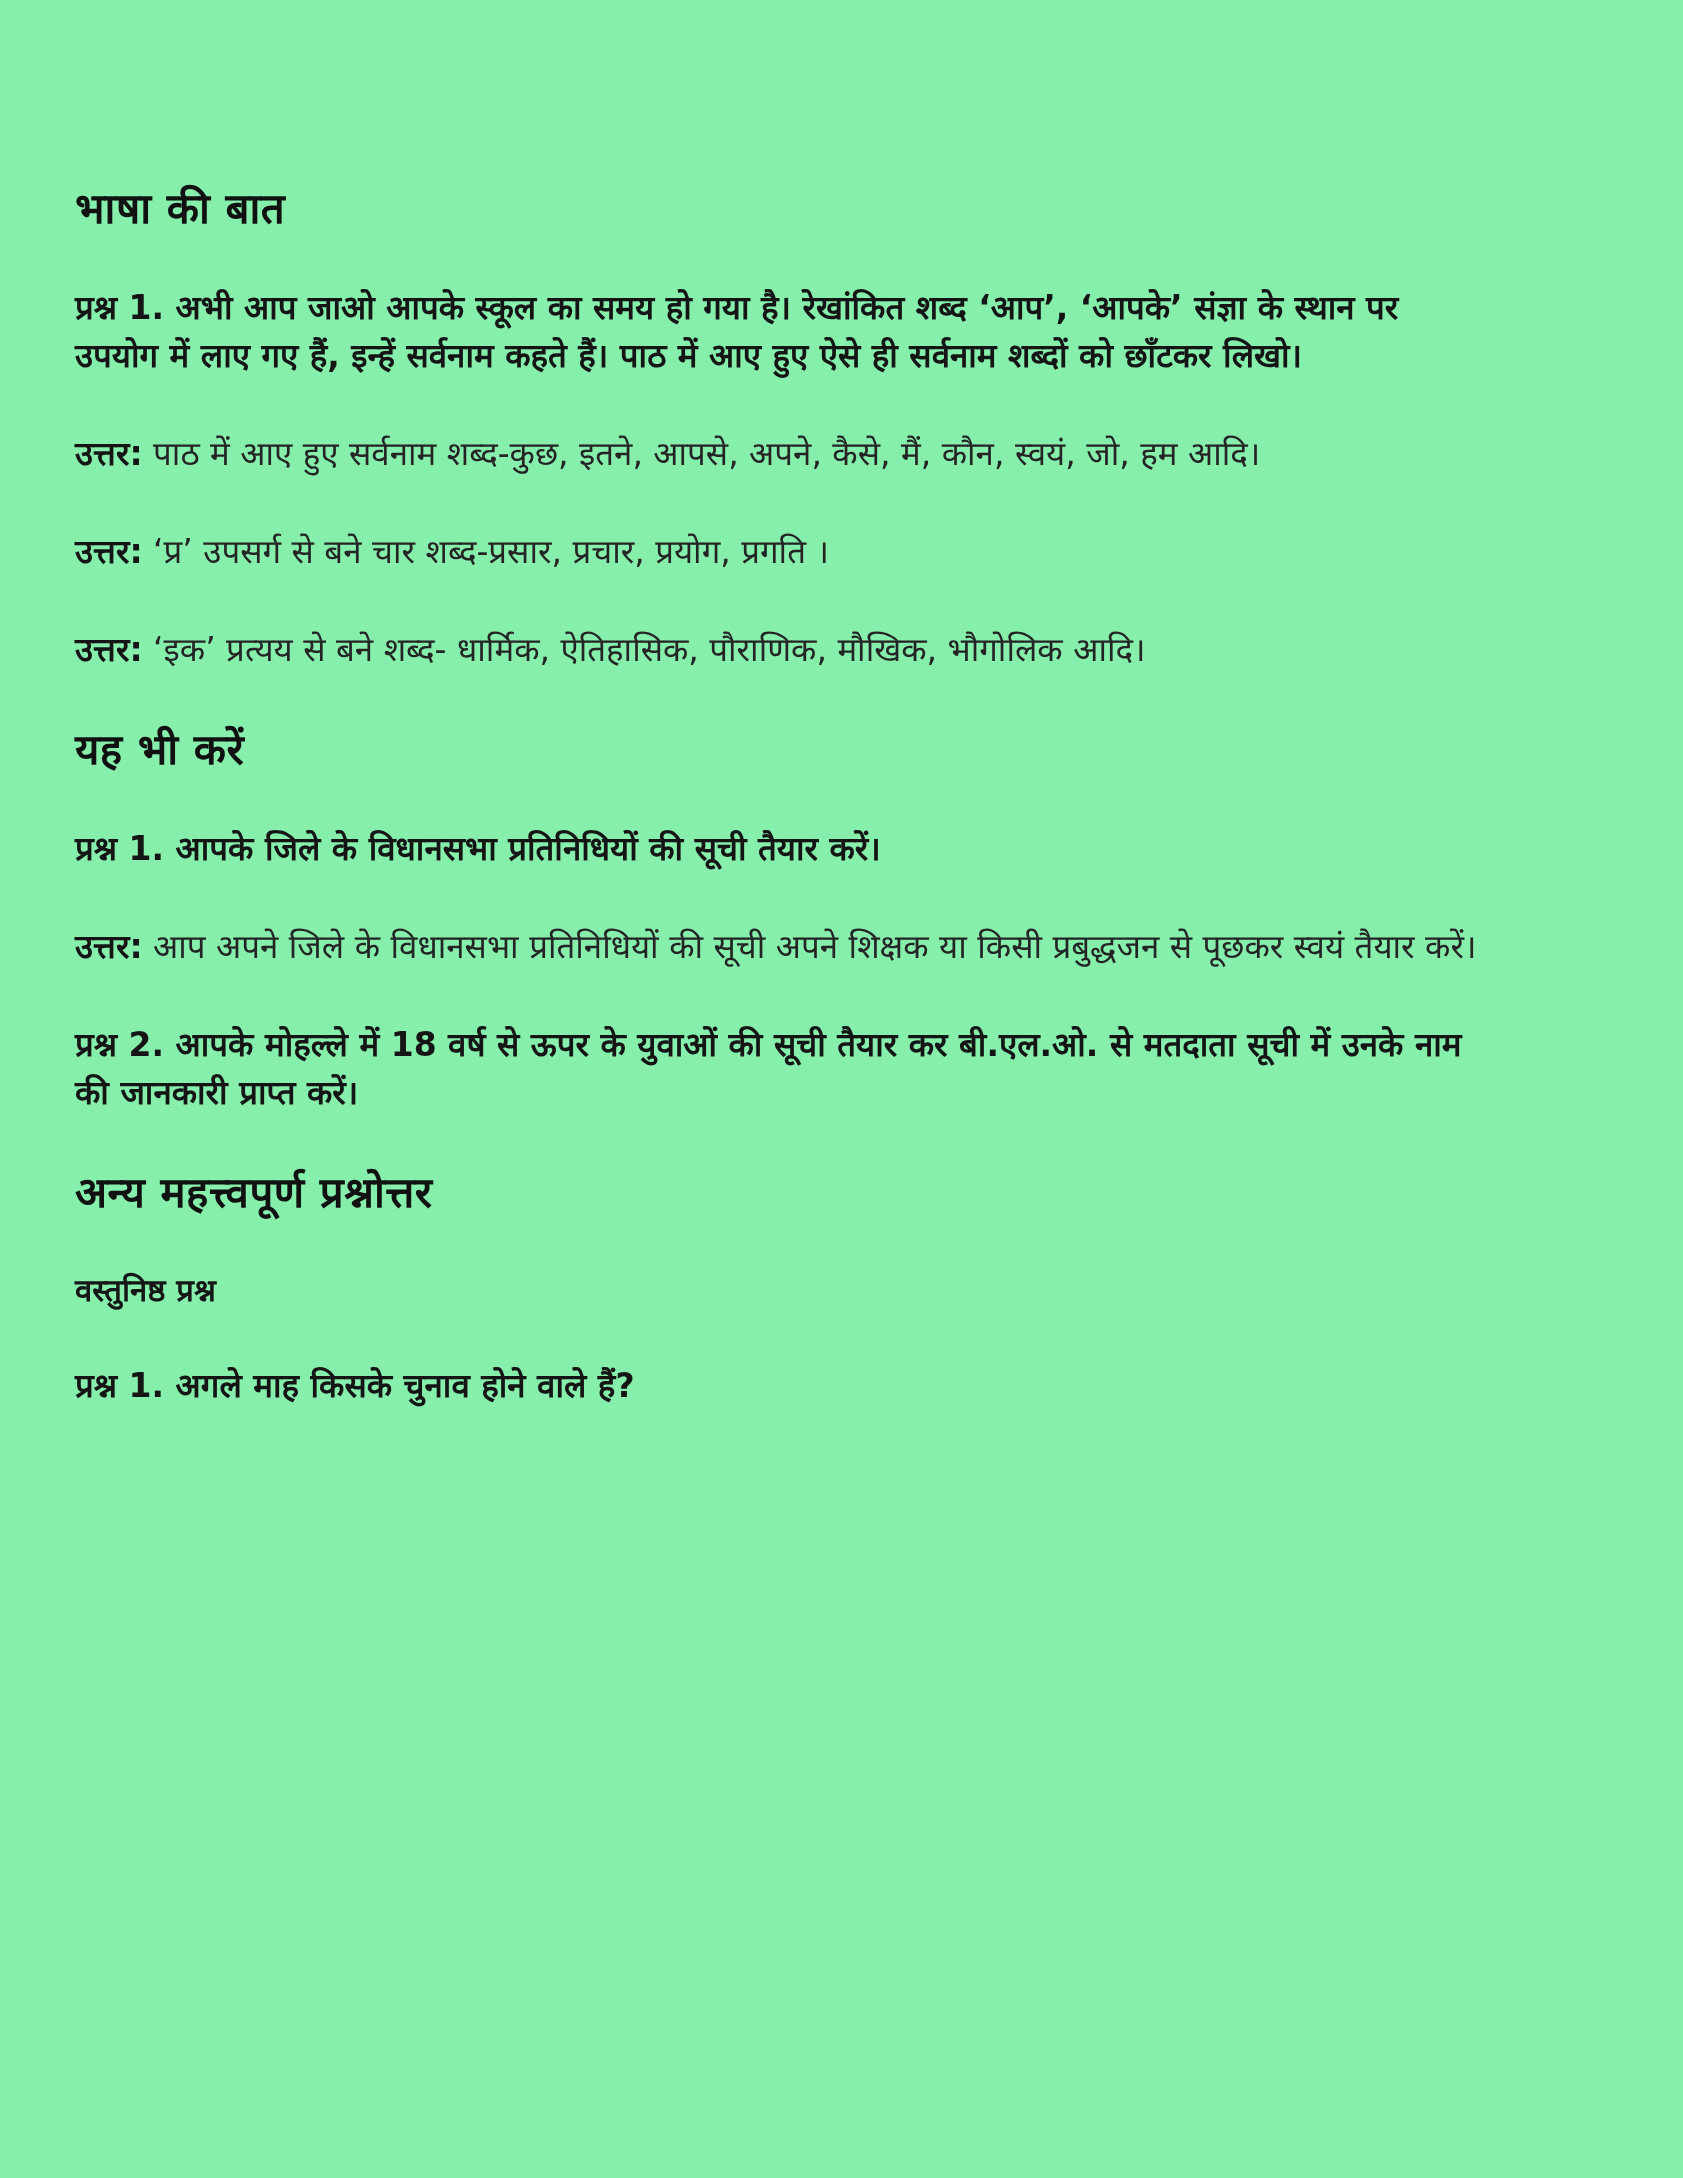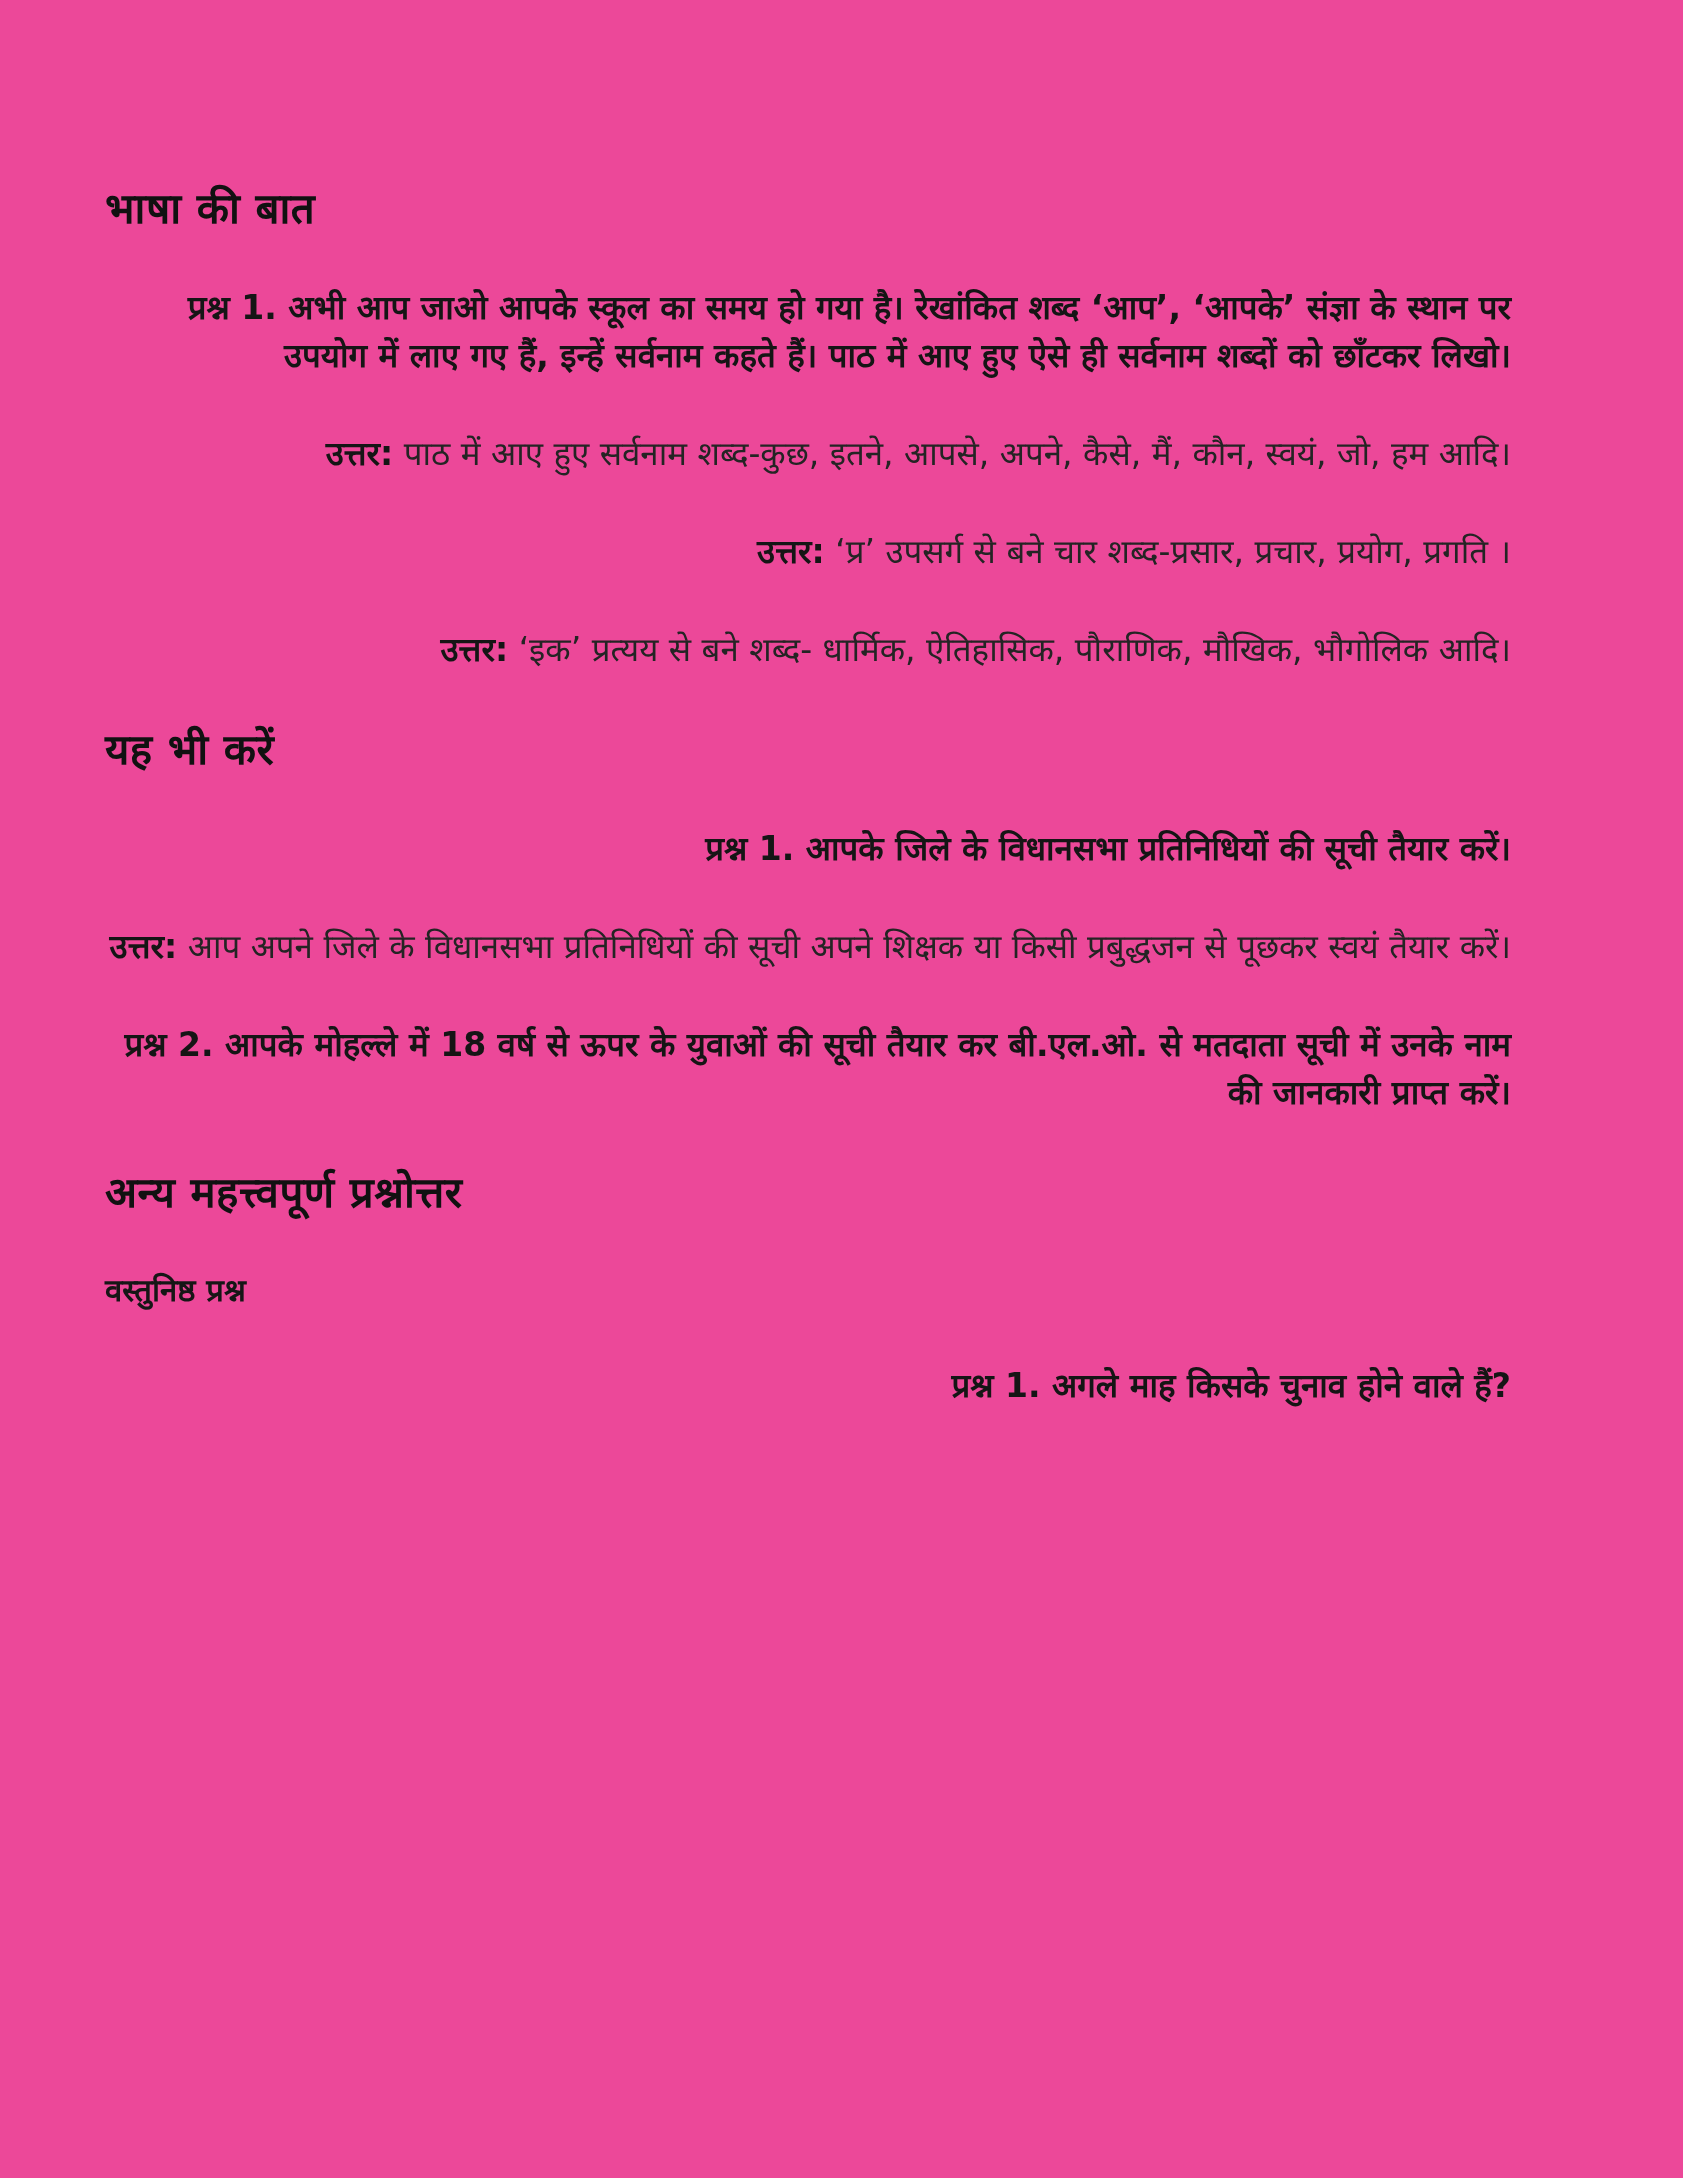--- a/index.html
+++ b/index.html
@@ -11,22 +11,22 @@
     width: 1683px;
     height: 2178px;
     font-family: "DejaVu Sans", "Liberation Sans", sans-serif;
     color: #1f1f1f;
     box-sizing: border-box;
   }
   .page {
     box-sizing: border-box;
     width: 1683px;
     height: 2178px;
-    padding: 183px 137px 0 105px;
-    background: #ec4899;
+    padding: 183px 137px 0 75px;
+    background: #86efac;
     overflow: hidden;
   }
   .content { width: 1406px; }
 
   h2.section-heading {
     font-size: 42px;
     line-height: 51px;
     font-weight: 700;
     color: #111111;
     margin: 0 0 50px 0;
@@ -36,21 +36,20 @@
     font-size: 31px;
     line-height: 44px;
     font-weight: 700;
     color: #161616;
     margin: 0 0 50px 0;
   }
   p.block {
     font-size: 33px;
     line-height: 48px;
     margin: 0 0 50px 0;
-    text-align: right;
   }
   p.block:last-child { margin-bottom: 0; }
   .bold { font-weight: 700; color: #151515; }
   p.question { font-weight: 700; color: #151515; }
   p.answer { font-weight: 400; color: #242424; }
 </style>
 </head>
 <body>
 
 <div class="page">

